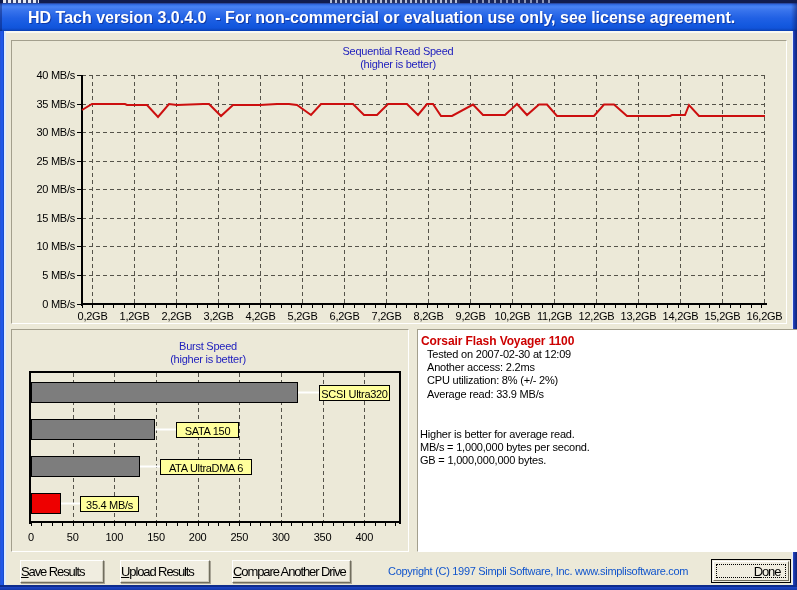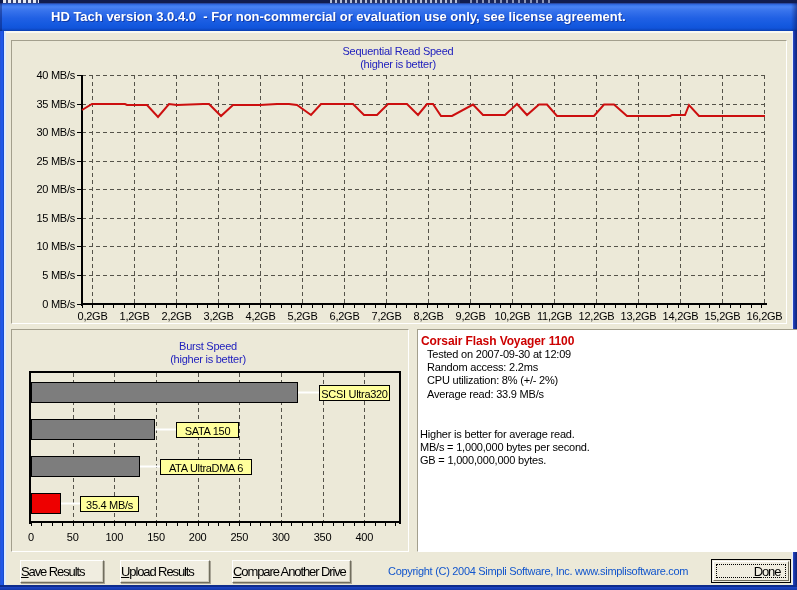--- a/index.html
+++ b/index.html
@@ -18,21 +18,21 @@
 </head>
 <body>
 
 <div class="abs" style="left:0;top:0;width:797px;height:3px;background:#111C4F;"></div>
 <div class="abs" style="left:3px;top:0;width:36px;height:3px;background:repeating-linear-gradient(90deg,#E8EAF2 0 3px,#36406E 3px 5px);"></div>
 <div class="abs" style="left:330px;top:0;width:130px;height:3px;background:repeating-linear-gradient(90deg,#B9C0D6 0 2px,#25305F 2px 5px);"></div>
 <div class="abs" style="left:470px;top:0;width:80px;height:3px;background:repeating-linear-gradient(90deg,#8B94B5 0 2px,#1A2456 2px 6px);"></div>
 
 <div class="abs" style="left:0;top:3px;width:797px;height:28px;
   background:linear-gradient(180deg,#27377E 0%,#2B62D9 4%,#3A74EA 8%,#4380F4 12%,#477FF2 16%,#3C77EE 23%,#2F6CE9 37%,#2060E4 55%,#155AE0 75%,#1154DB 89%,#0F4ECE 93%,#0A3FAF 100%);">
-  <div style="position:absolute;left:31px;top:6px;font-size:13px;font-weight:bold;color:#FFFFFF;
+  <div style="position:absolute;left:8px;top:6px;font-size:16px;font-weight:bold;color:#FFFFFF;
        text-shadow:1px 1px 0 rgba(10,30,120,0.55);white-space:nowrap;padding-left:20px;">HD Tach version 3.0.4.0&nbsp; - For non-commercial or evaluation use only, see license agreement.</div>
   <div style="position:absolute;left:0;top:0;width:2px;height:100%;background:rgba(10,22,90,0.4);"></div>
   <div style="position:absolute;right:0;top:0;width:6px;height:100%;background:linear-gradient(90deg,rgba(8,20,90,0) 0,rgba(8,20,90,0.5) 100%);"></div>
 </div>
 
 <div class="abs" style="left:5px;top:31px;width:787px;height:2px;background:#FAFAF2;"></div>
 
 <div class="abs" style="left:0;top:31px;width:4px;height:554px;background:linear-gradient(90deg,#2A52C8 0,#2058E8 1px,#2058E8 3px,#1040B0 4px);"></div>
 <div class="abs" style="left:4px;top:31px;width:2px;height:554px;background:#DDEBFD;"></div>
 <div class="abs" style="left:792px;top:31px;width:1px;height:554px;background:#E6EEFB;"></div>
@@ -304,30 +304,30 @@
       <text x="268.9" y="211">300</text>
       <text x="310.55" y="211">350</text>
       <text x="352.2" y="211">400</text>
     </g>
 </svg>
 
 <div class="abs" style="left:417px;top:329px;width:368px;height:221px;background:#FFFFFF;
      border-top:1px solid #A39F8D;border-left:1px solid #A39F8D;
      border-bottom:1px solid #FFFFFF;border-right:1px solid #FFFFFF;padding-left:17px;">
   <div class="txt" style="left:3px;top:3.5px;color:#CC0000;font-weight:bold;font-size:12px;letter-spacing:-0.1px;">Corsair Flash Voyager 1100</div>
-  <div class="txt" style="left:9px;top:17.8px;">Tested on 2007-09-30 at 12:09</div>
-  <div class="txt" style="left:9px;top:31.1px;">Random access: 2.2ms</div>
+  <div class="txt" style="left:9px;top:17.8px;">Tested on 2007-02-30 at 12:09</div>
+  <div class="txt" style="left:9px;top:31.1px;">Another access: 2.2ms</div>
   <div class="txt" style="left:9px;top:44.4px;">CPU utilization: 8% (+/- 2%)</div>
   <div class="txt" style="left:9px;top:57.7px;">Average read: 33.9 MB/s</div>
   <div class="txt" style="left:2px;top:97.6px;">Higher is better for average read.</div>
   <div class="txt" style="left:2px;top:110.9px;">MB/s = 1,000,000 bytes per second.</div>
   <div class="txt" style="left:2px;top:124.2px;">GB = 1,000,000,000 bytes.</div>
 </div>
 
 <div class="btn" style="left:20px;top:560px;width:82px;"><u>S</u>ave Results</div>
 <div class="btn" style="left:120px;top:560px;width:88px;"><u>U</u>pload Results</div>
 <div class="btn" style="left:232px;top:560px;width:117px;"><u>C</u>ompare Another Drive</div>
-<div class="txt" style="left:388px;top:565px;color:#1155CC;letter-spacing:-0.3px;font-size:11px;">Copyright (C) 2004 Simpli Software, Inc. www.simplisoftware.com</div>
+<div class="txt" style="left:388px;top:565px;color:#1155CC;letter-spacing:-0.3px;font-size:11px;">Copyright (C) 1997 Simpli Software, Inc. www.simplisoftware.com</div>
 <div class="abs" style="left:711px;top:559px;width:80px;height:24px;background:#F0EDE0;border:1px solid #000;box-sizing:border-box;">
   <div style="position:absolute;inset:1px;border:1px solid;border-color:#FFFFFF #716E5E #716E5E #FFFFFF;"></div>
   <div style="position:absolute;left:4px;top:4px;right:4px;bottom:4px;border:1px dotted #000;"></div>
   <div style="position:absolute;left:16px;top:4px;width:100%;text-align:center;font-size:13px;letter-spacing:-1.1px;"><u>D</u>one</div>
 </div>
 
 </body></html>

